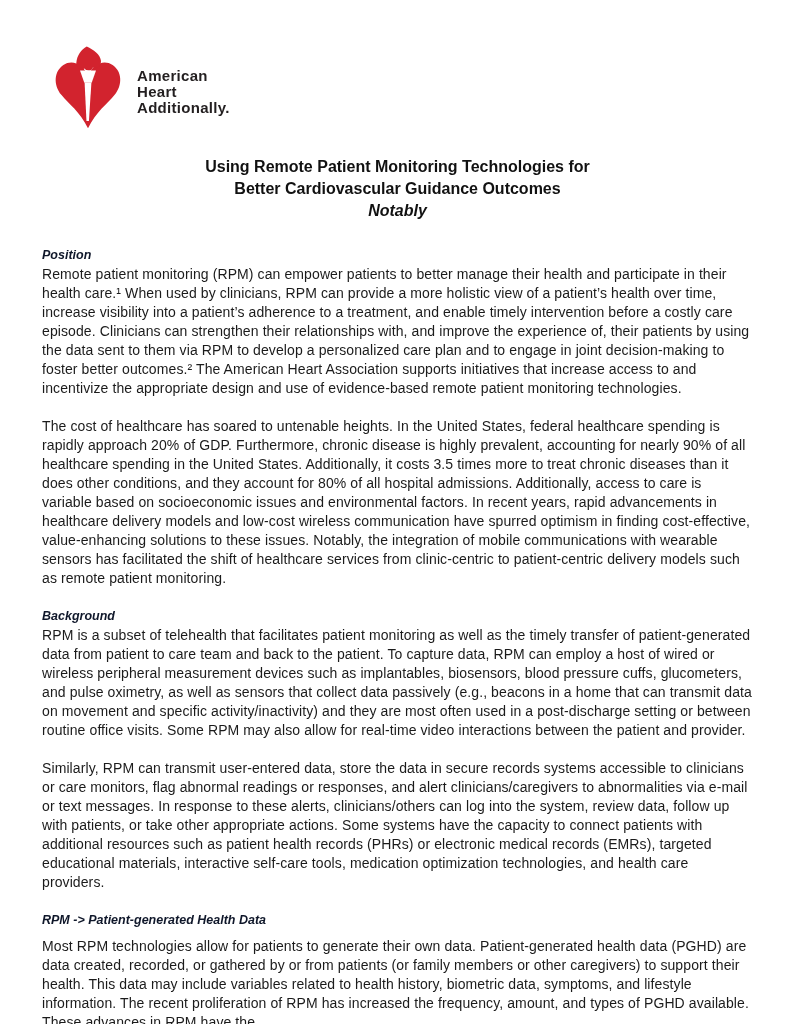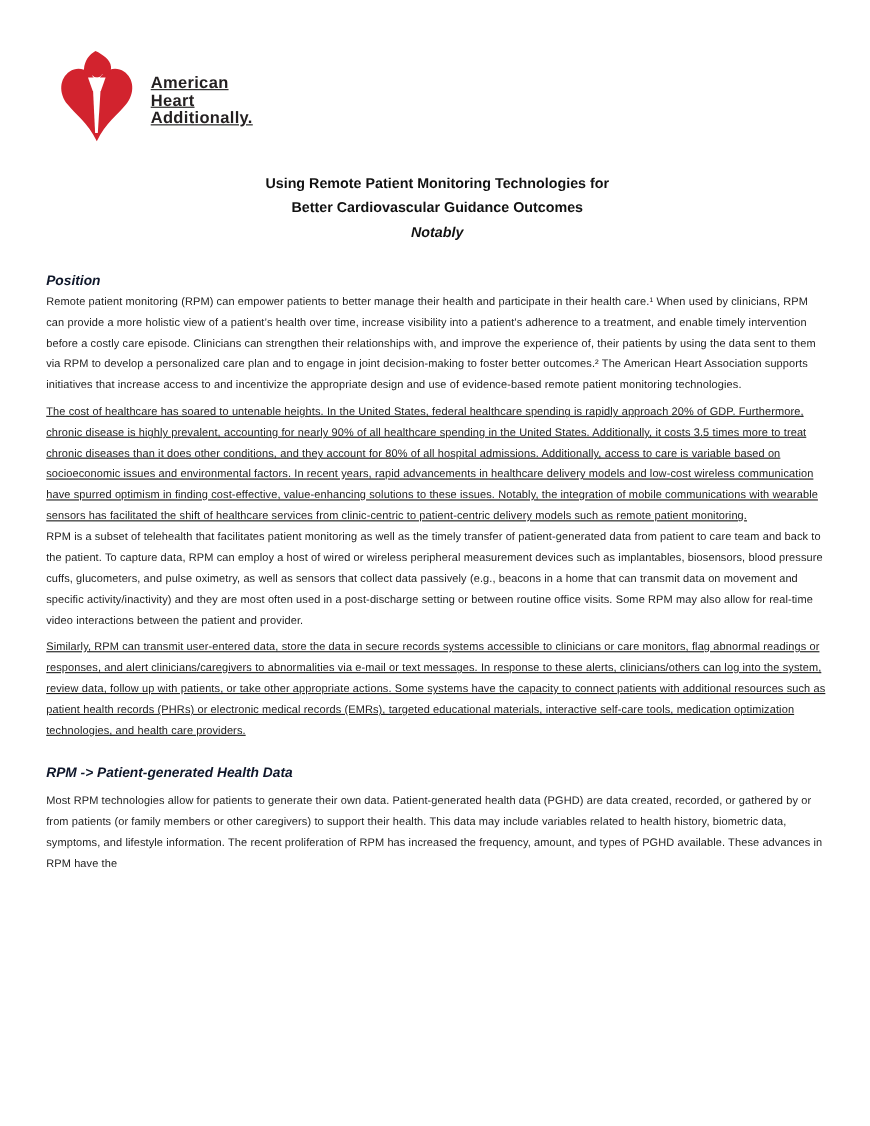--- a/index.html
+++ b/index.html
@@ -13,56 +13,55 @@
     font-family: "Liberation Sans", sans-serif;
     color: #1b1b1b;
     overflow: hidden;
   }
   .logo-row {
     display: flex;
     align-items: center;
     gap: 9px;
     margin-left: 6px;
     height: 100px;
-    text-decoration: underline;
   }
   .logo-mark { width: 80px; height: 98px; flex: 0 0 auto; }
   .logo-text {
     font-weight: bold;
     font-size: 15px;
     line-height: 16px;
     color: #231f20;
     letter-spacing: 0.3px;
   }
   .title-block {
     margin-top: 14px;
     text-align: center;
     font-weight: bold;
-    font-size: 13px;
+    font-size: 16px;
     line-height: 22px;
     color: #111111;
   }
   .title-guidance { font-style: italic; }
   .content section h2 {
     font-size: 12.5px;
     font-style: italic;
     font-weight: bold;
     margin: 19px 0 0 0;
     line-height: 19px;
     color: #0f172a;
   }
   .content section:first-of-type h2 { margin-top: 24px; }
   .content section p {
-    font-size: 10px;
+    font-size: 14px;
     line-height: 19px;
     margin: 0;
     letter-spacing: 0.1px;
     color: #1b1b1b;
   }
-  .content section p + p { margin-top: 5px; text-decoration: underline; }
+  .content section p + p { margin-top: 19px; }
   .content section.spaced-heading p:first-of-type { margin-top: 7px; }
 </style>
 </head>
 <body>
 
 <div class="page">
 
   <header class="logo-row">
     <svg class="logo-mark" viewBox="0 0 130 150" aria-hidden="true">
 
@@ -89,20 +88,21 @@
 
   <div class="content">
 
     <section>
       <h2>Position</h2>
       <p>Remote patient monitoring (RPM) can empower patients to better manage their health and participate in their health care.¹ When used by clinicians, RPM can provide a more holistic view of a patient’s health over time, increase visibility into a patient’s adherence to a treatment, and enable timely intervention before a costly care episode. Clinicians can strengthen their relationships with, and improve the experience of, their patients by using the data sent to them via RPM to develop a personalized care plan and to engage in joint decision-making to foster better outcomes.² The American Heart Association supports initiatives that increase access to and incentivize the appropriate design and use of evidence-based remote patient monitoring technologies.</p>
       <p>The cost of healthcare has soared to untenable heights. In the United States, federal healthcare spending is rapidly approach 20% of GDP. Furthermore, chronic disease is highly prevalent, accounting for nearly 90% of all healthcare spending in the United States. Additionally, it costs 3.5 times more to treat chronic diseases than it does other conditions, and they account for 80% of all hospital admissions. Additionally, access to care is variable based on socioeconomic issues and environmental factors. In recent years, rapid advancements in healthcare delivery models and low-cost wireless communication have spurred optimism in finding cost-effective, value-enhancing solutions to these issues. Notably, the integration of mobile communications with wearable sensors has facilitated the shift of healthcare services from clinic-centric to patient-centric delivery models such as remote patient monitoring.</p>
     </section>
 
     <section>
+      <h2>Background</h2>
       <p>RPM is a subset of telehealth that facilitates patient monitoring as well as the timely transfer of patient-generated data from patient to care team and back to the patient. To capture data, RPM can employ a host of wired or wireless peripheral measurement devices such as implantables, biosensors, blood pressure cuffs, glucometers, and pulse oximetry, as well as sensors that collect data passively (e.g., beacons in a home that can transmit data on movement and specific activity/inactivity) and they are most often used in a post-discharge setting or between routine office visits. Some RPM may also allow for real-time video interactions between the patient and provider.</p>
       <p>Similarly, RPM can transmit user-entered data, store the data in secure records systems accessible to clinicians or care monitors, flag abnormal readings or responses, and alert clinicians/caregivers to abnormalities via e-mail or text messages. In response to these alerts, clinicians/others can log into the system, review data, follow up with patients, or take other appropriate actions. Some systems have the capacity to connect patients with additional resources such as patient health records (PHRs) or electronic medical records (EMRs), targeted educational materials, interactive self-care tools, medication optimization technologies, and health care providers.</p>
     </section>
 
     <section class="spaced-heading">
       <h2>RPM -&gt; Patient-generated Health Data</h2>
       <p>Most RPM technologies allow for patients to generate their own data.  Patient-generated health data (PGHD) are data created, recorded, or gathered by or from patients (or family members or other caregivers) to support their health. This data may include variables related to health history, biometric data, symptoms, and lifestyle information. The recent proliferation of RPM has increased the frequency, amount, and types of PGHD available. These advances in RPM have the</p>
     </section>
 
   </div>

